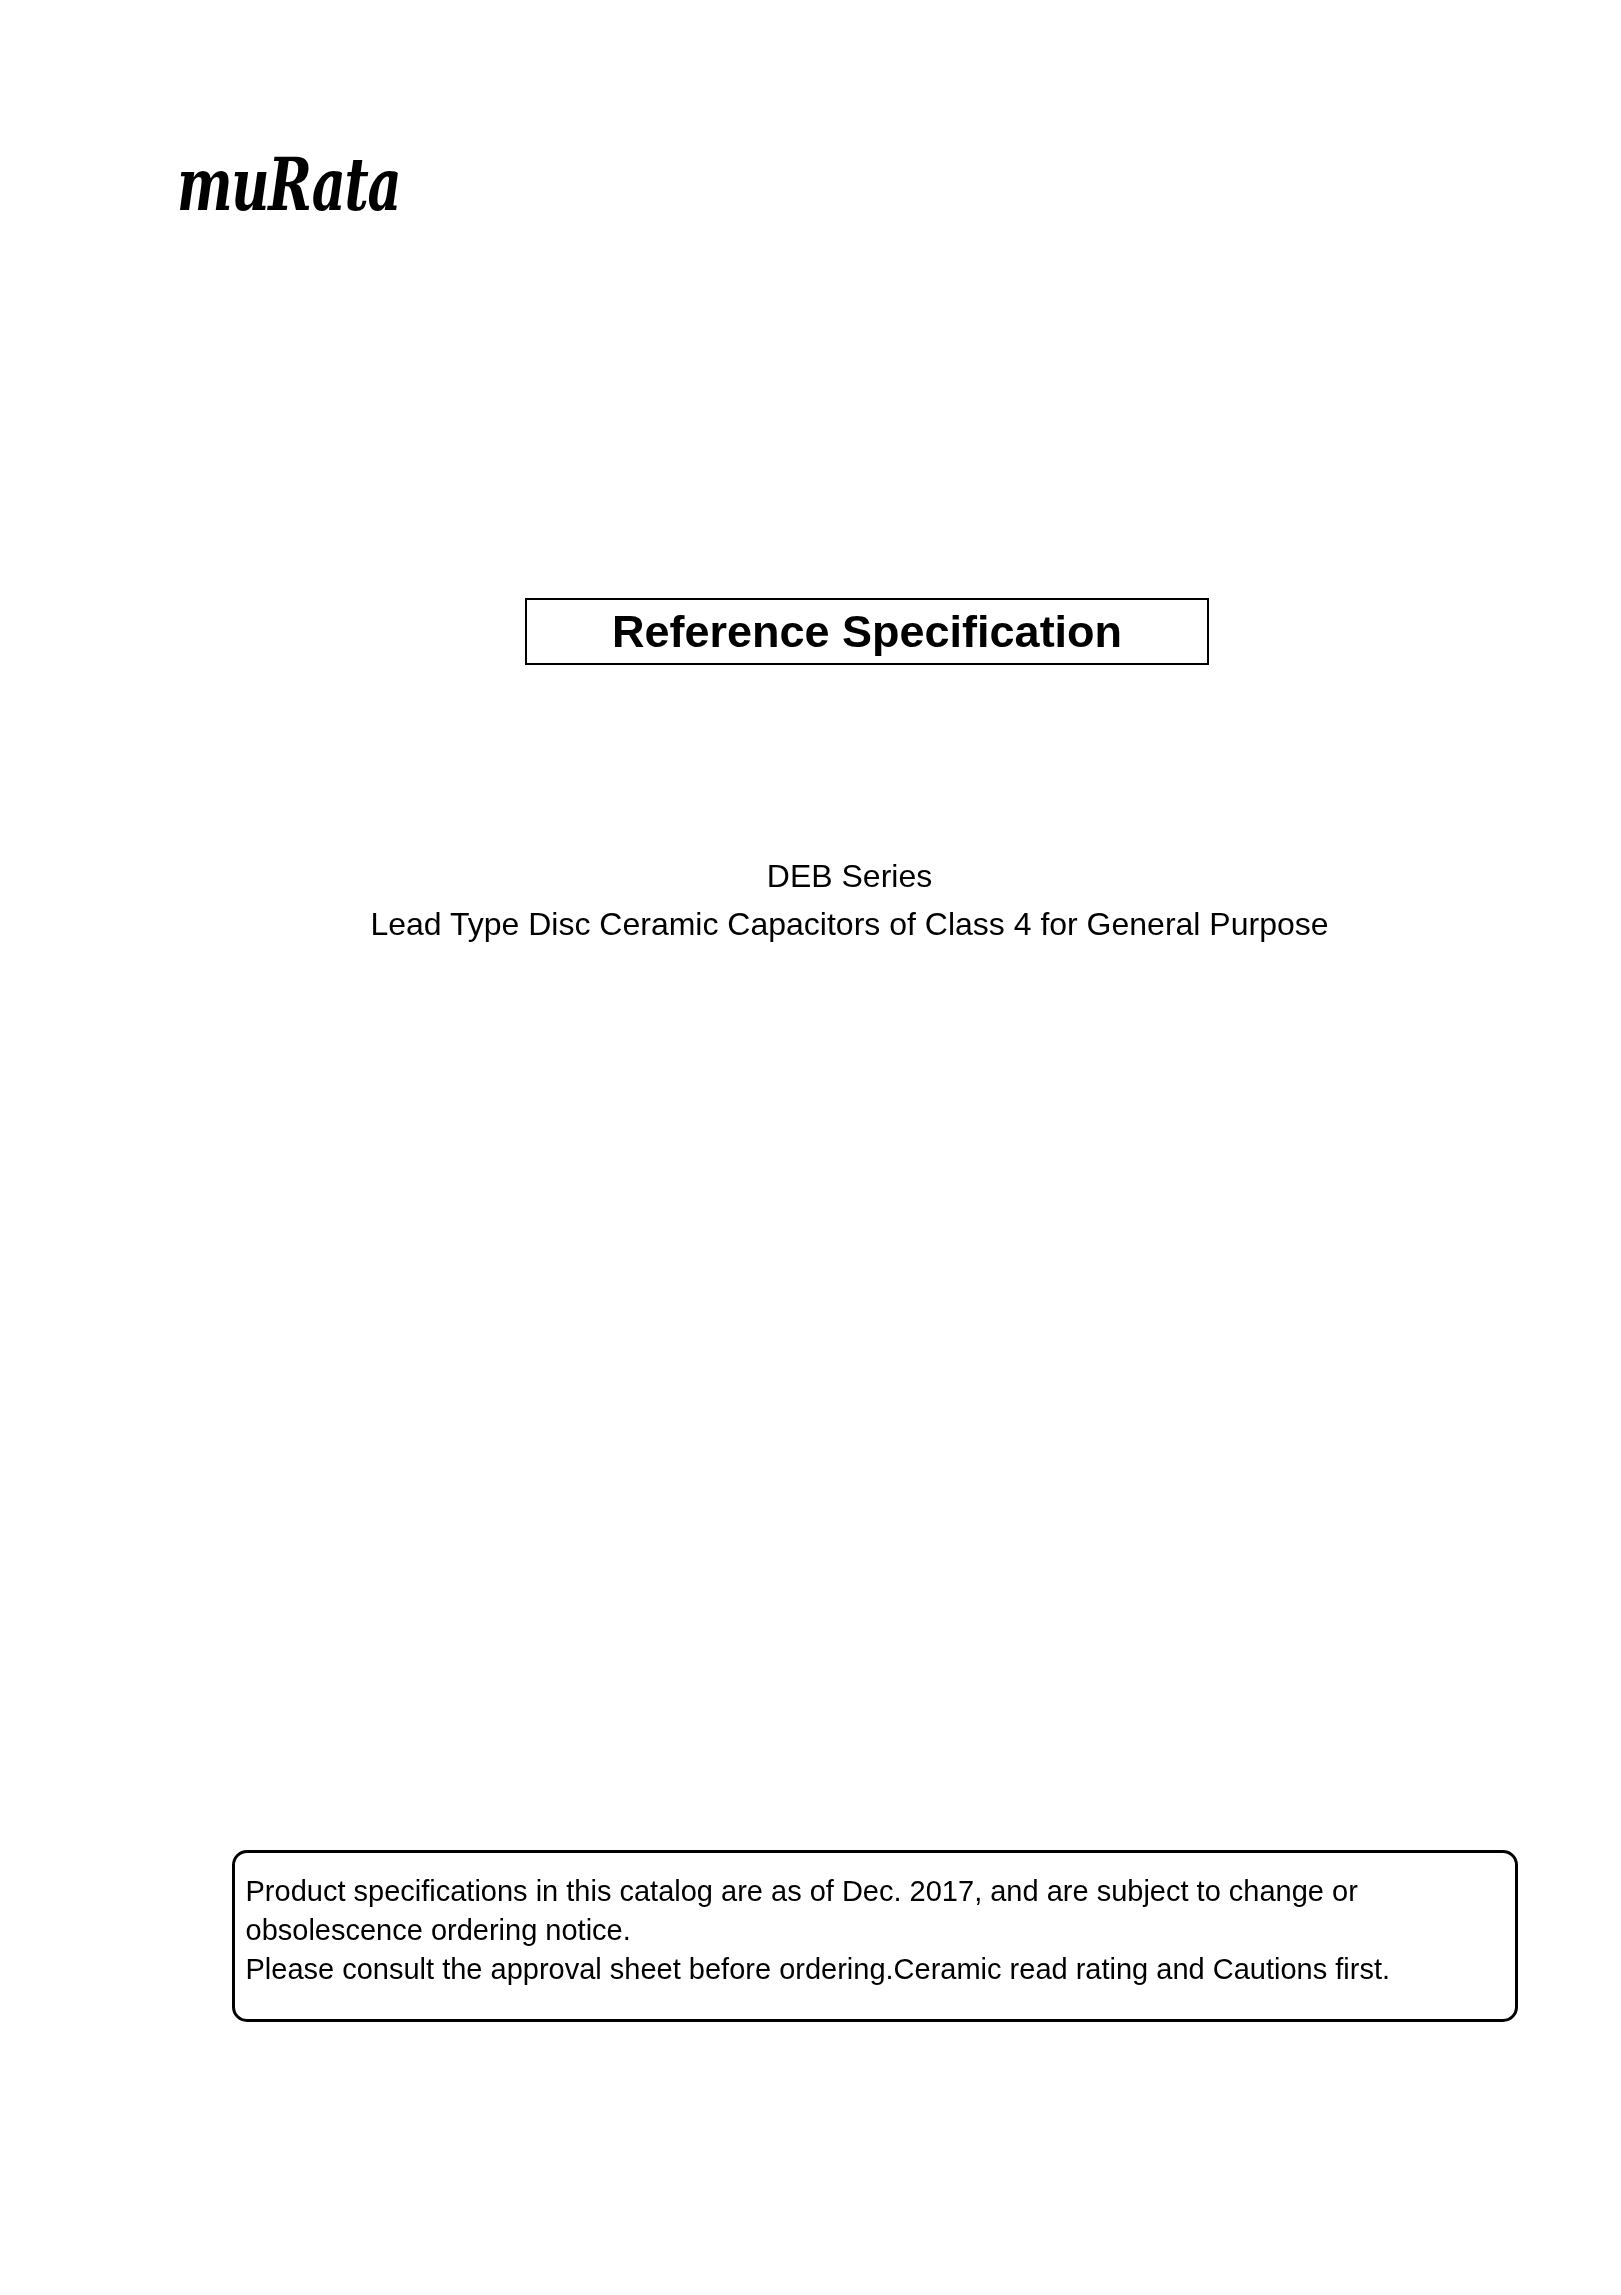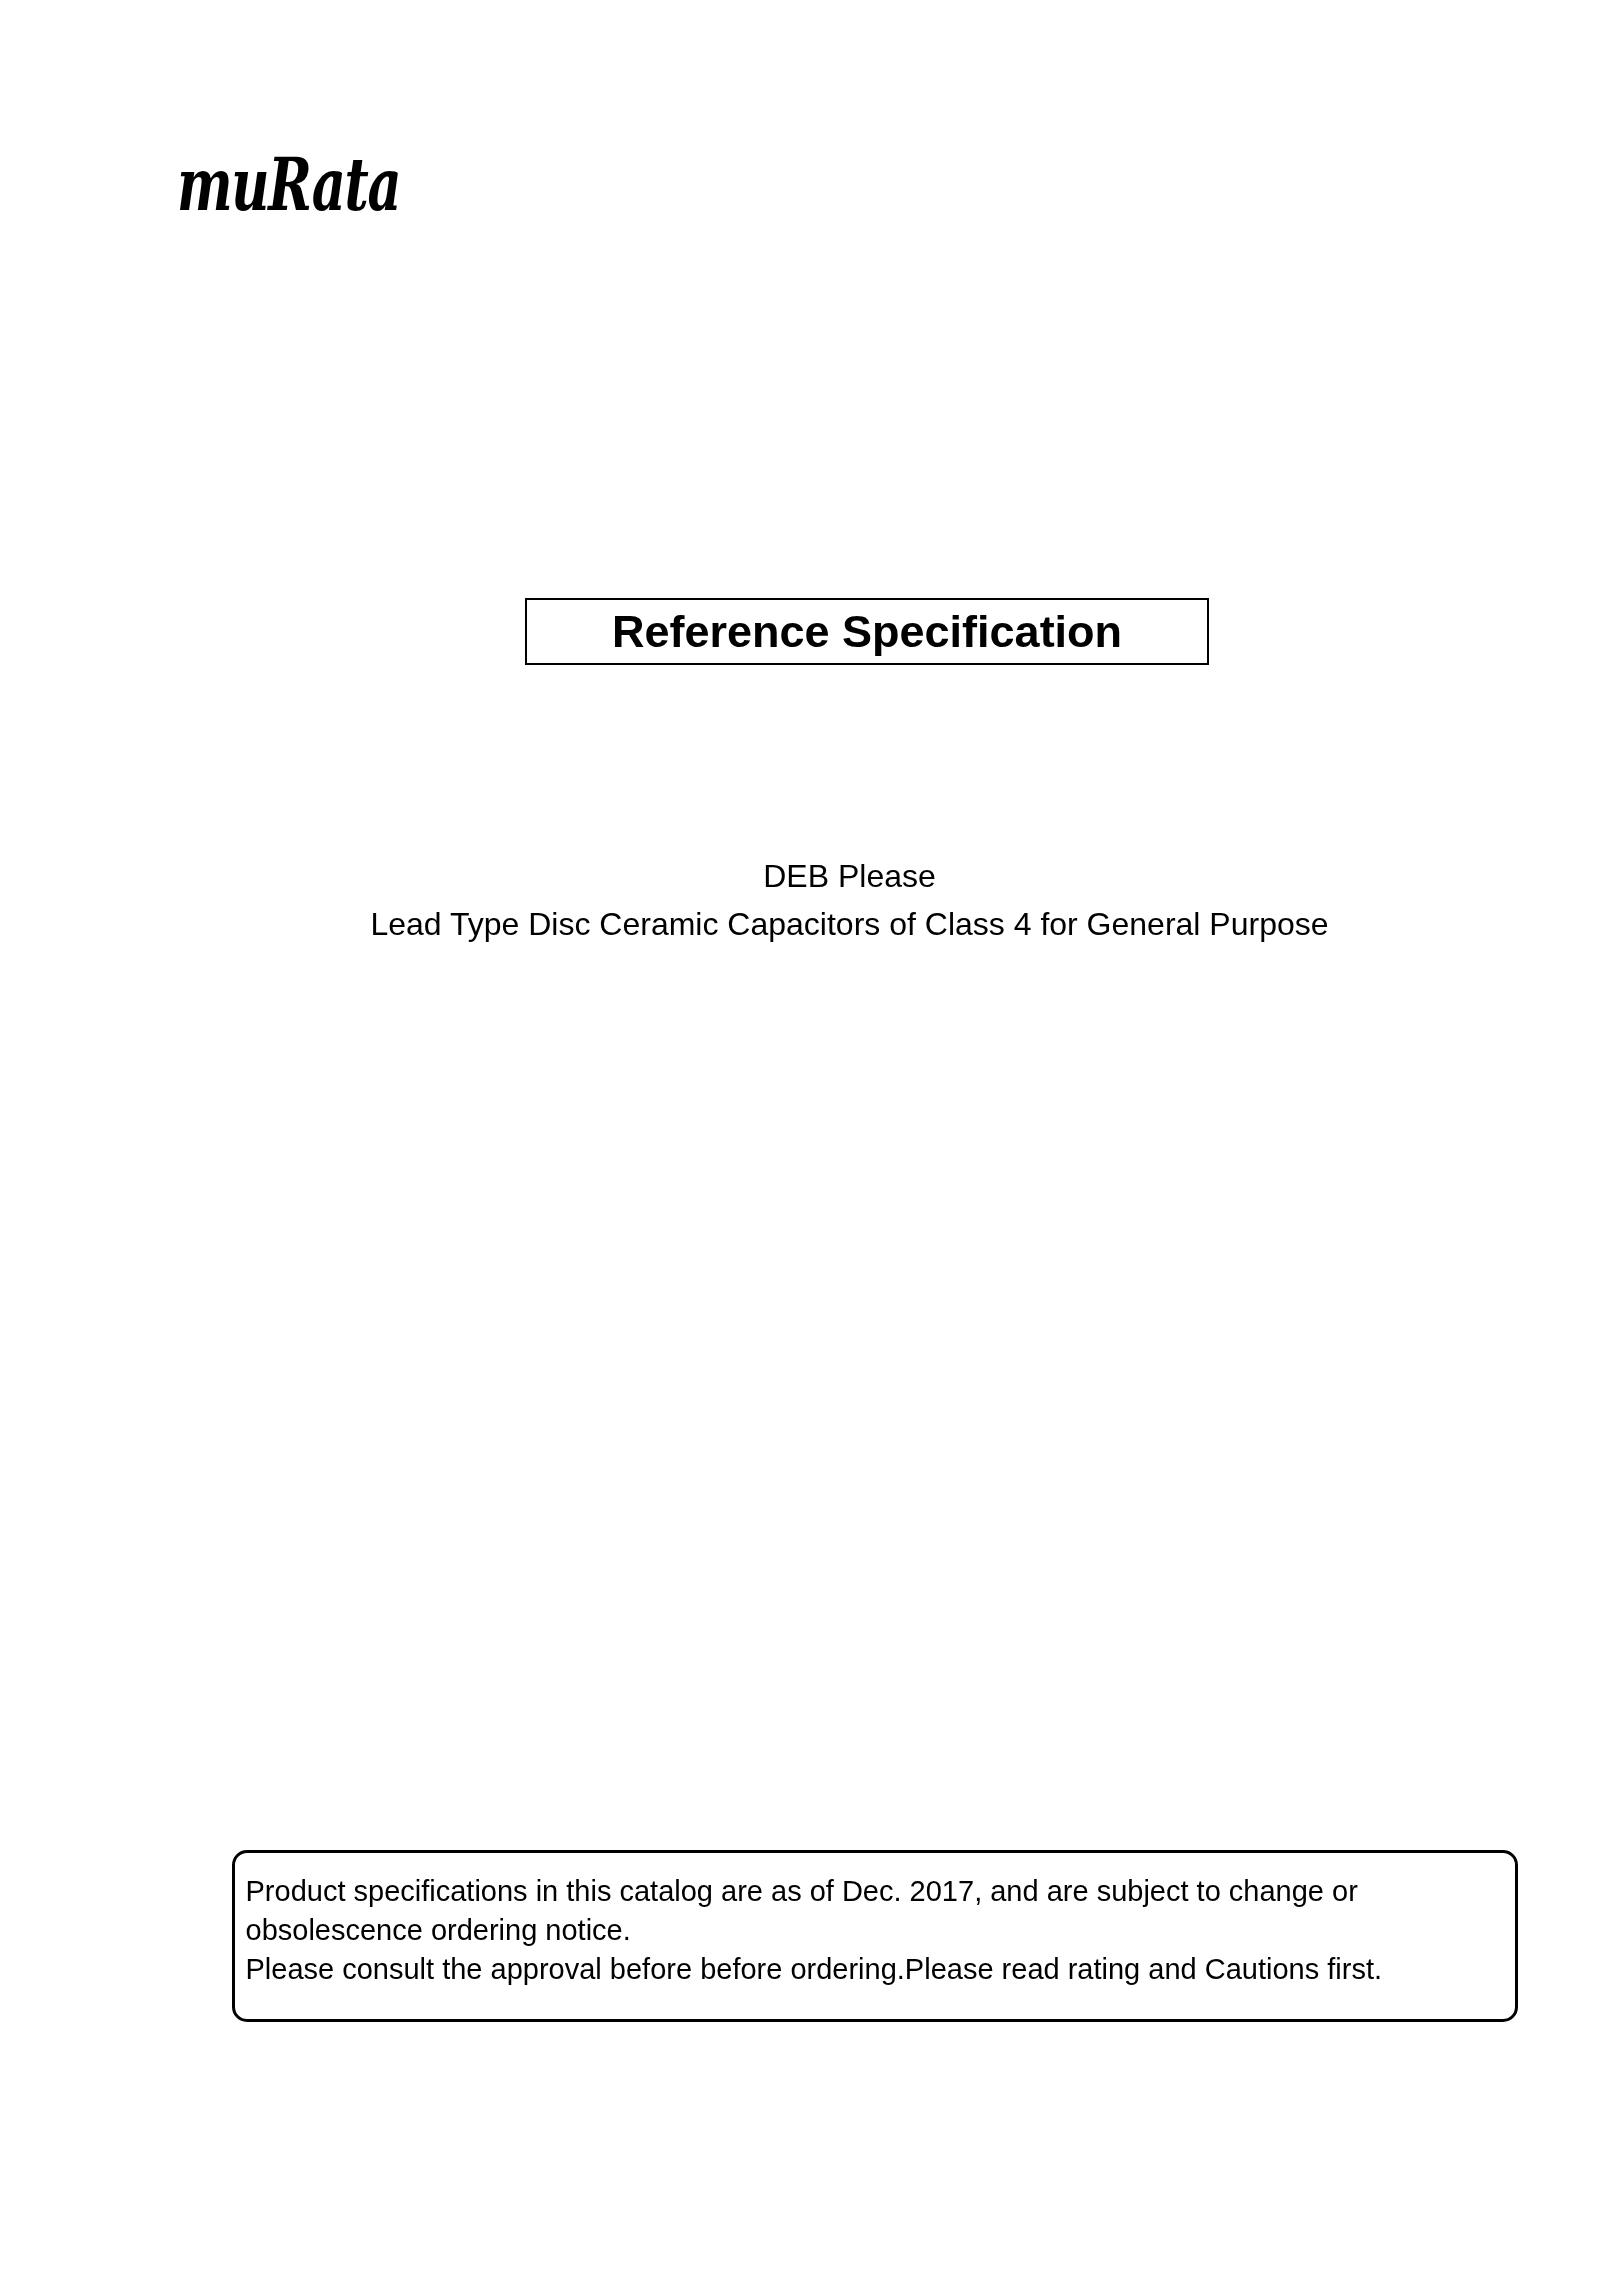--- a/index.html
+++ b/index.html
@@ -87,24 +87,24 @@
 
 <div class="page">
 
   <div class="logo">muRata</div>
 
   <div class="ref-box">
     <span>Reference Specification</span>
   </div>
 
   <div class="series-block">
-    <div>DEB Please</div>
+    <div>DEB Series</div>
     <div>Lead Type Disc Ceramic Capacitors of Class 4 for General Purpose</div>
   </div>
 
   <div class="disclaimer">
     <div>Product specifications in this catalog are as of Dec. 2017, and are subject to change or</div>
     <div>obsolescence ordering notice.</div>
-    <div>Please consult the approval before before ordering.Please read rating and Cautions first.</div>
+    <div>Please consult the approval sheet before ordering.Ceramic read rating and Cautions first.</div>
   </div>
 
 </div>
 
 
 </body></html>

